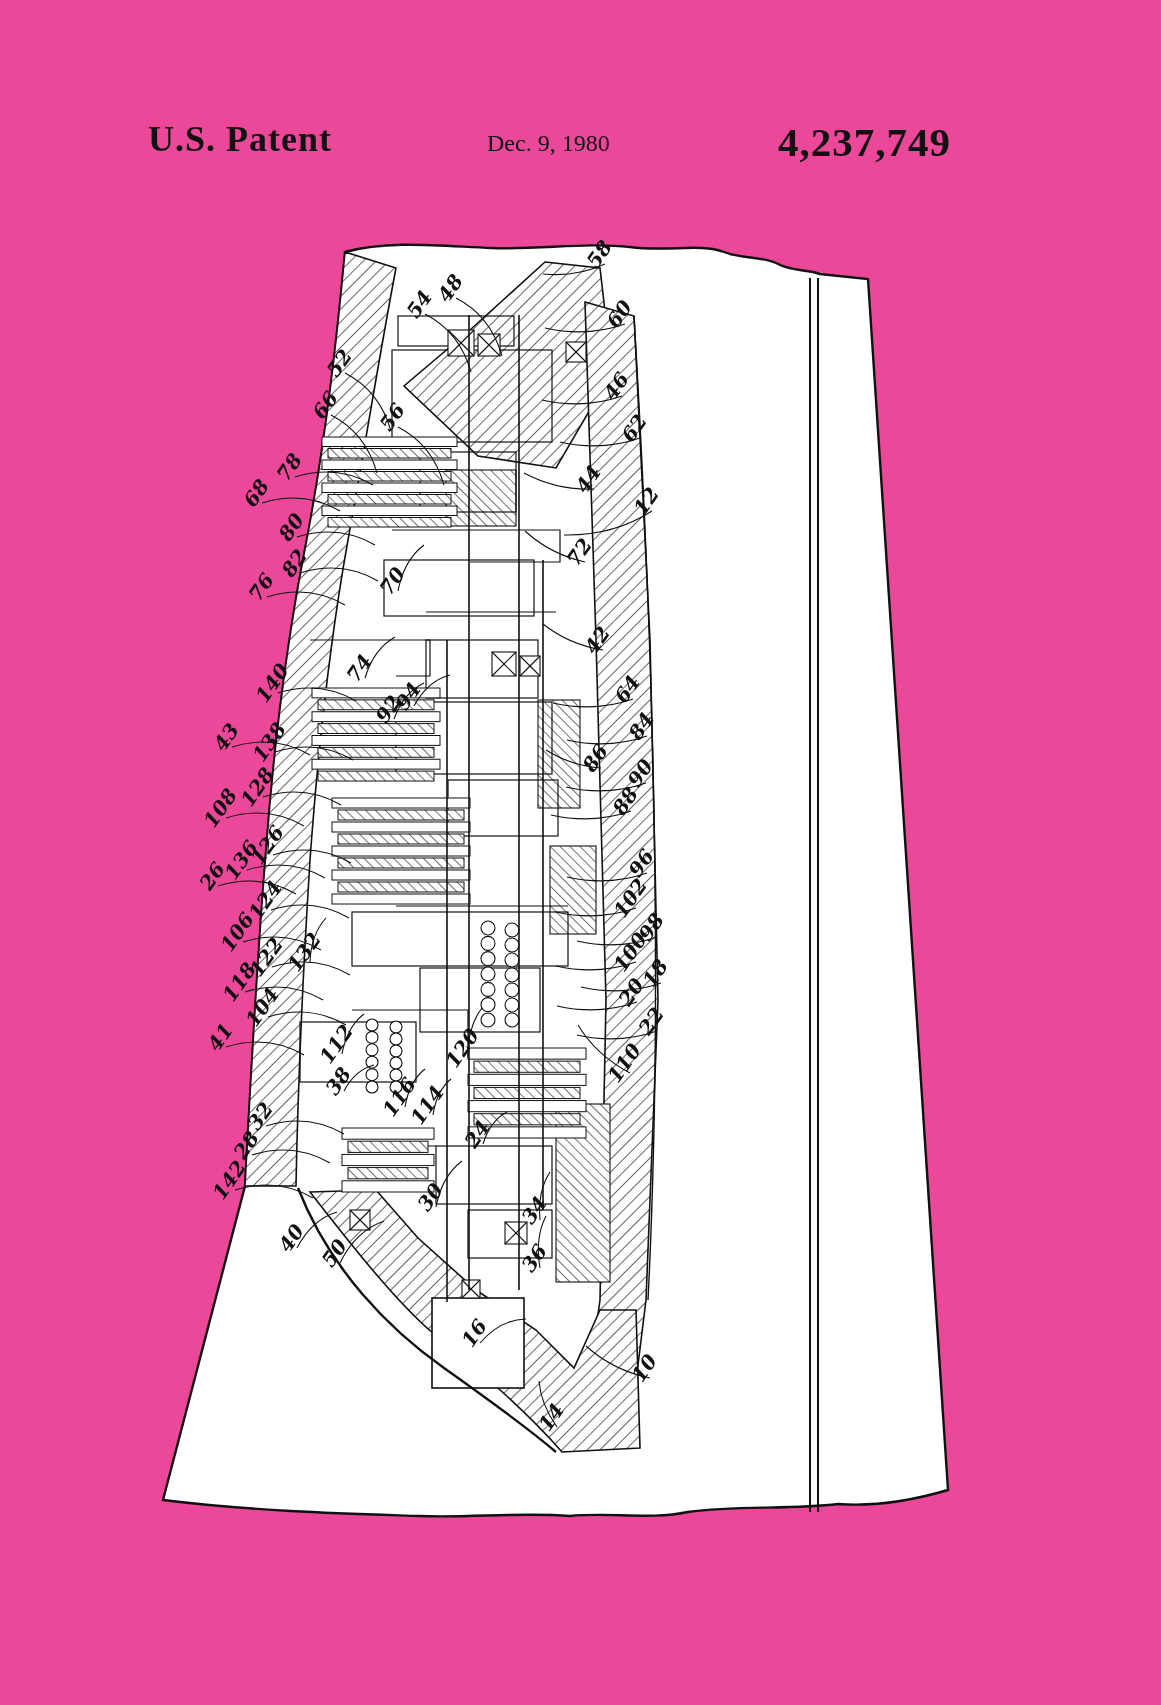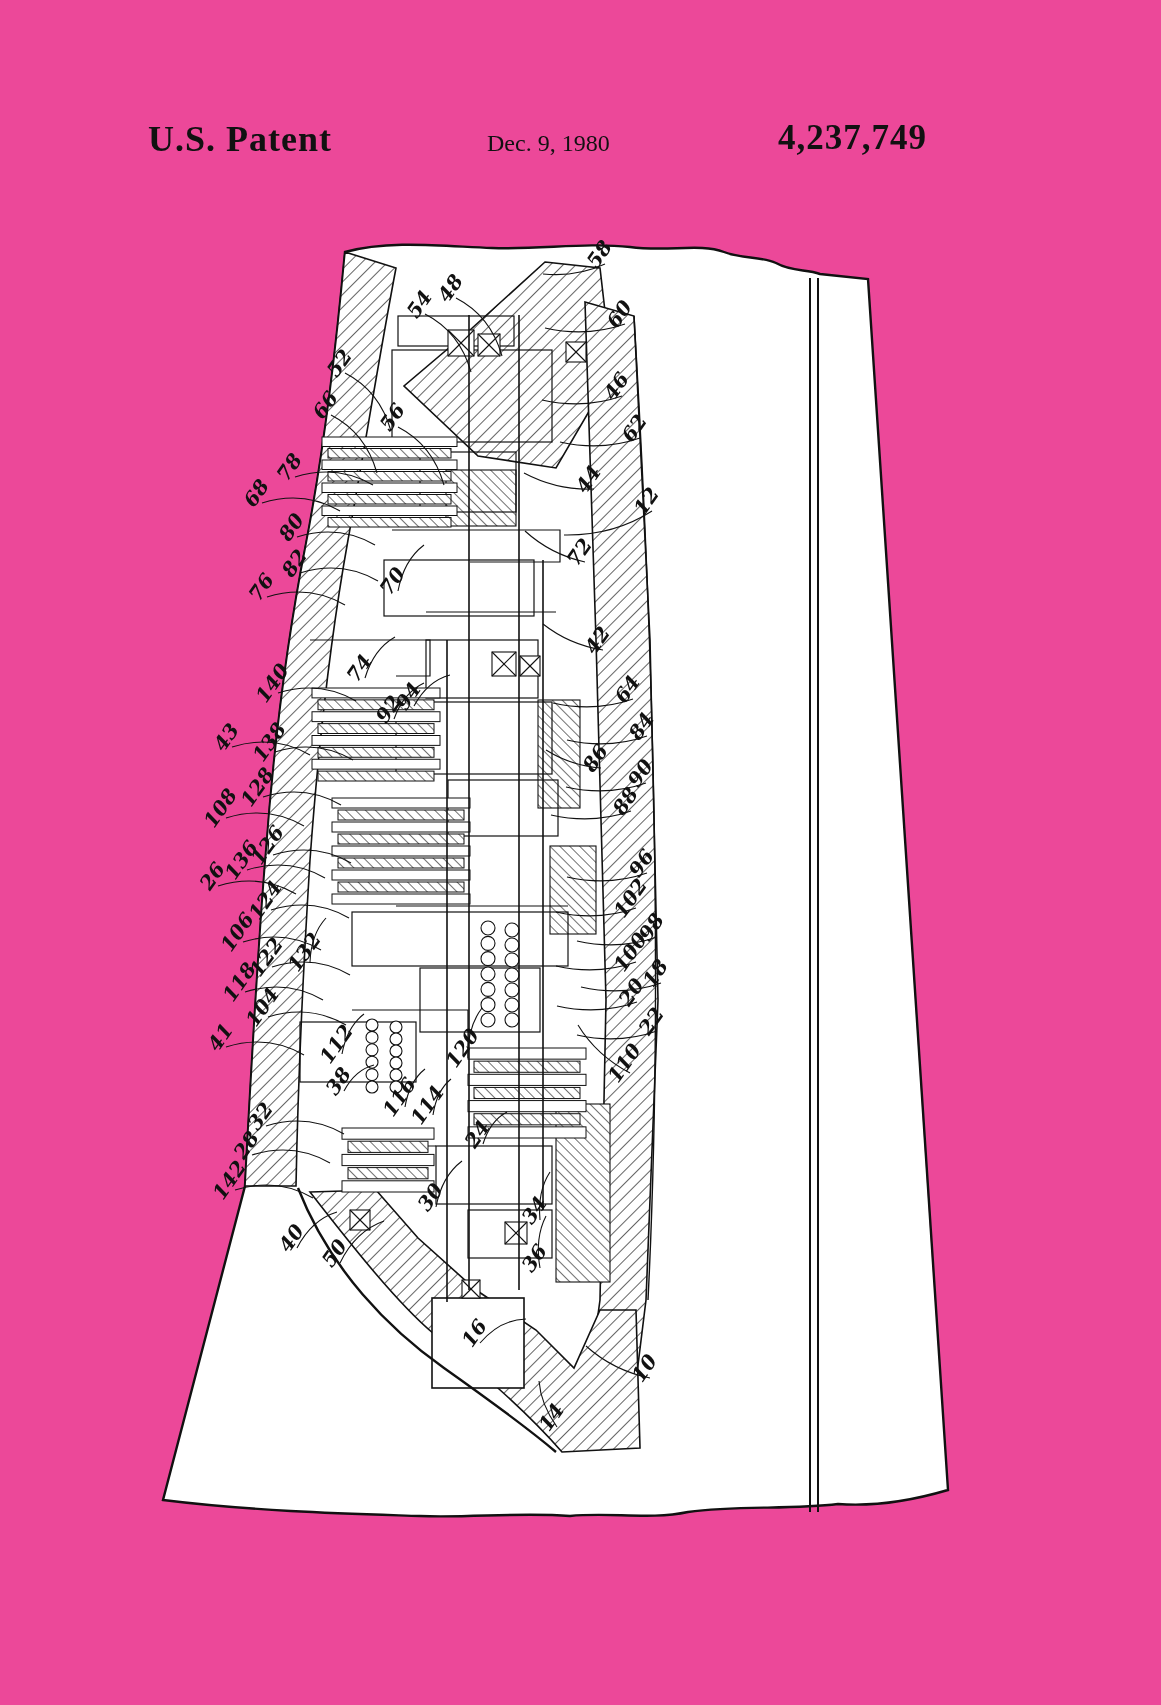--- a/index.html
+++ b/index.html
@@ -1,20 +1,20 @@
 <!DOCTYPE html>
 <html><head>
 <meta charset="utf-8">
 <style>
   html,body{margin:0;padding:0;background:#e8e8e8;}
   .page{position:relative;width:1161px;height:1705px;background:#ec4899;overflow:hidden;
         font-family:"Liberation Serif", serif;color:#111;}
   .hdr-title{position:absolute;left:148px;top:118px;font-size:36px;font-weight:bold;letter-spacing:1px;}
   .hdr-date{position:absolute;left:487px;top:130px;font-size:24px;}
-  .hdr-num{position:absolute;left:778px;top:118px;font-size:35px;font-weight:bold;letter-spacing:1px;}
+  .hdr-num{position:absolute;left:778px;top:118px;font-size:41px;font-weight:bold;letter-spacing:1px;}
   svg.fig{position:absolute;left:0;top:0;width:1161px;height:1705px;}
   .ref-label{font-family:"DejaVu Serif", serif;font-style:italic;font-weight:bold;
              font-size:20px;fill:#111;}
 </style>
 </head>
 <body>
 
 <div class="page">
 
   <span class="hdr-title">U.S. Patent</span>

